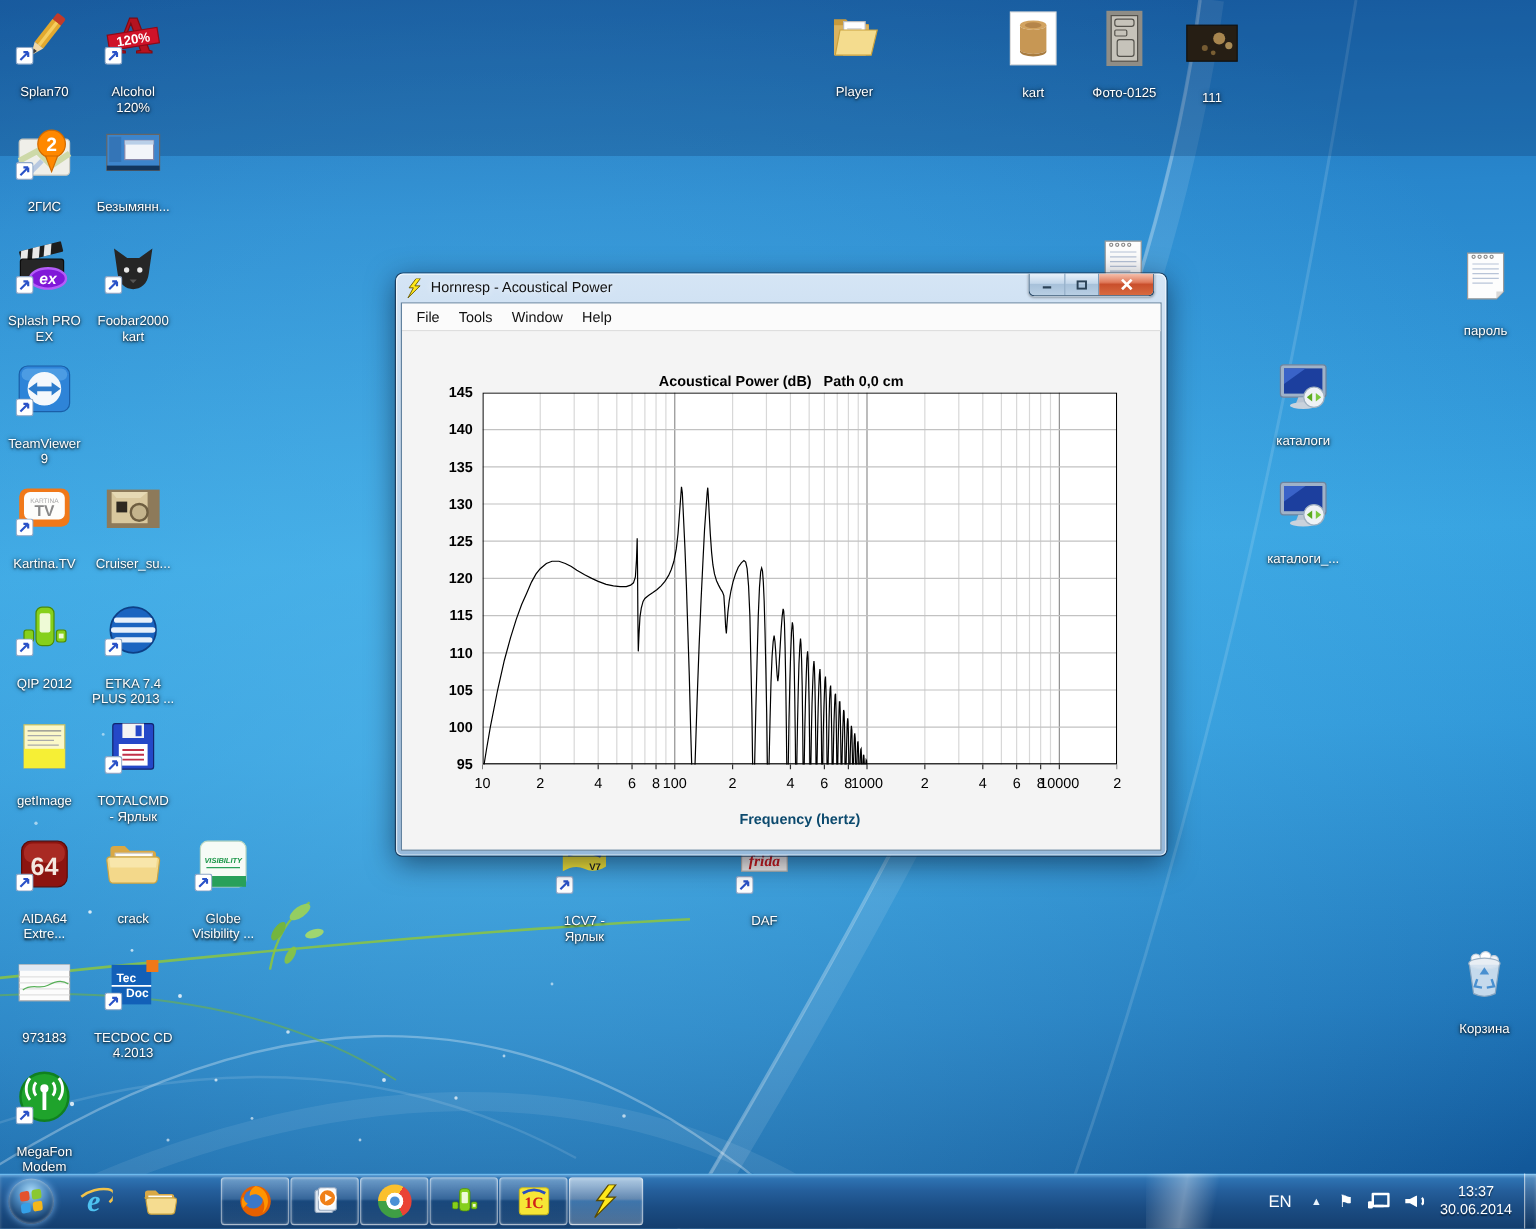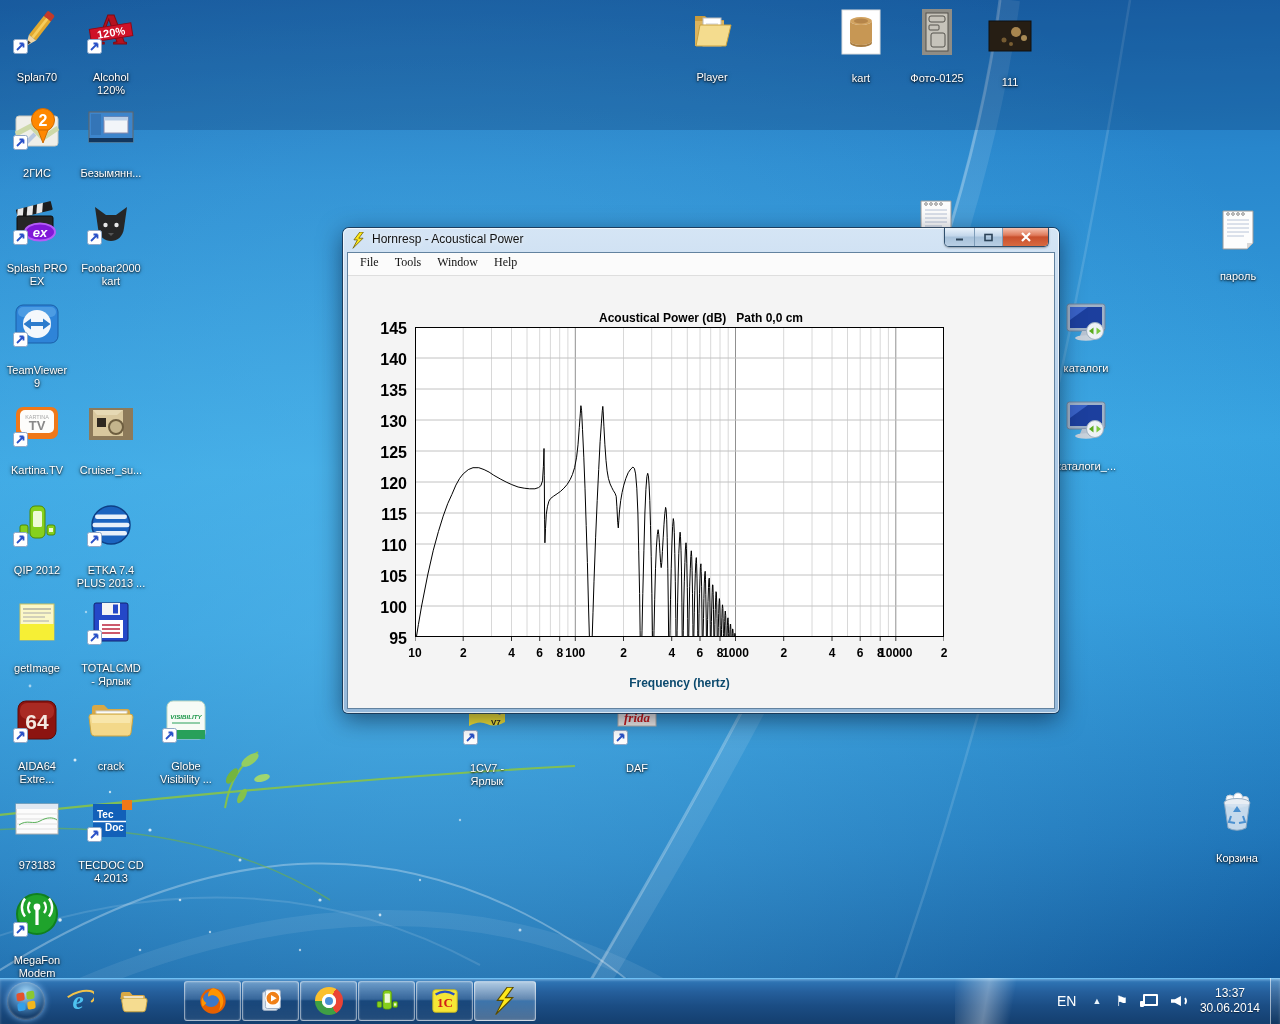--- a/index.html
+++ b/index.html
@@ -9,46 +9,46 @@
   #fx{position:absolute;inset:0;z-index:0;}
   
   .dicon{position:absolute;width:100px;display:flex;flex-direction:column;align-items:center;z-index:1;cursor:default;}
   .dicon .art{position:relative;width:48px;height:48px;}
   .dicon .art svg{width:48px;height:48px;display:block;}
   .dicon .sc{position:absolute;left:0;bottom:1px;width:15px;height:15px;}
   .dicon .sc svg{width:15px;height:15px;display:block;}
   .dlabel{margin-top:16px;font-size:11px;line-height:13px;color:#fff;text-align:center;white-space:pre-line;
           text-shadow:0 1px 2px rgba(0,0,0,.9),0 0 4px rgba(0,0,0,.6);}
   
-  .win{position:absolute;left:343px;top:228px;width:716px;height:485px;z-index:10;
+  .win{position:absolute;left:330px;top:228px;width:642px;height:485px;z-index:10;
        border-radius:6px 6px 5px 5px;
        background:linear-gradient(180deg,#d5e5f5 0%,#b3cde8 40%,#96b9da 100%);
        box-shadow:0 0 0 1px rgba(25,50,80,.85),0 6px 24px rgba(0,10,30,.55),inset 0 0 0 1px rgba(255,255,255,.65);}
   .titlebar{position:relative;height:24px;}
   .title-icon{position:absolute;left:9px;top:4px;width:13px;height:17px;}
   .title-icon svg{width:13px;height:17px;display:block;}
   .wtitle{position:absolute;left:29px;top:4px;font-size:12px;color:#111;text-shadow:0 0 6px rgba(255,255,255,.9);}
   .capbtns{position:absolute;top:0;right:10px;display:flex;border:1px solid #30506e;border-top:none;
            border-radius:0 0 5px 5px;overflow:hidden;box-shadow:0 1px 2px rgba(0,0,0,.3);}
   .cb{height:18px;display:flex;align-items:center;justify-content:center;
       background:linear-gradient(180deg,#e9f2fb 0%,#c2d6ea 45%,#a7c1da 50%,#b9cfe4 100%);
       border-right:1px solid #7e9cb8;}
   .cb.min{width:29px;} .cb.max{width:27px;}
   .cb.close{width:45px;border-right:none;
       background:linear-gradient(180deg,#f6c1ae 0%,#e07b5c 40%,#c94f2c 50%,#d86a40 100%);}
   .cb svg{display:block;}
   .winbody{position:absolute;left:4px;right:4px;top:24px;bottom:4px;background:#f4f4f4;border:1px solid #62829f;}
-  .menubar{height:22px;background:#fbfbfb;border-bottom:1px solid #dedede;display:flex;padding-left:4px;font-family:Liberation Serif, serif;}
+  .menubar{height:22px;background:#fbfbfb;border-bottom:1px solid #dedede;display:flex;align-items:center;padding-left:4px;}
   .mitem{font-size:12px;color:#111;padding:2px 8px;}
   .client{position:absolute;left:0;right:0;top:23px;bottom:0;}
   .chart-title{position:absolute;top:19px;left:0;right:0;text-align:center;font-size:12px;font-weight:bold;color:#000;white-space:pre;margin-top:16px;}
   .plot{position:absolute;left:67px;top:51px;width:529px;height:316px;}
   .plot svg{display:block;}
-  .ylab{position:absolute;font-size:16px;font-weight:bold;color:#000;width:34px;text-align:right;}
-  .xlab{position:absolute;font-size:12px;font-weight:bold;color:#000;transform:translateX(-50%);}
+  .ylab{position:absolute;font-size:12px;font-weight:bold;color:#000;width:34px;text-align:right;}
+  .xlab{position:absolute;font-size:12px;font-weight:normal;color:#000;transform:translateX(-50%);}
   .freqlab{position:absolute;left:67px;width:529px;text-align:center;font-size:12px;font-weight:bold;color:#0c4a6e;}
   
   .taskbar{position:absolute;left:0;right:0;bottom:0;height:46px;z-index:50;
      background:linear-gradient(180deg,#4d9bd8 0%,#2e74b4 8%,#255f9c 30%,#1b4d84 60%,#143e6e 100%);
      box-shadow:inset 0 1px 0 #6fc0f4, inset 0 2px 3px rgba(255,255,255,.25);}
   .tb-beam{position:absolute;left:955px;top:0;width:70px;height:46px;
      background:linear-gradient(100deg,transparent 0,rgba(255,255,255,.35) 45%,transparent 80%);}
   .taskbar-items{position:absolute;left:0;top:0;height:46px;display:flex;align-items:flex-start;}
   .orb{width:52px;height:46px;display:flex;align-items:center;justify-content:center;}
   .orb-circle{width:38px;height:38px;border-radius:50%;position:relative;

